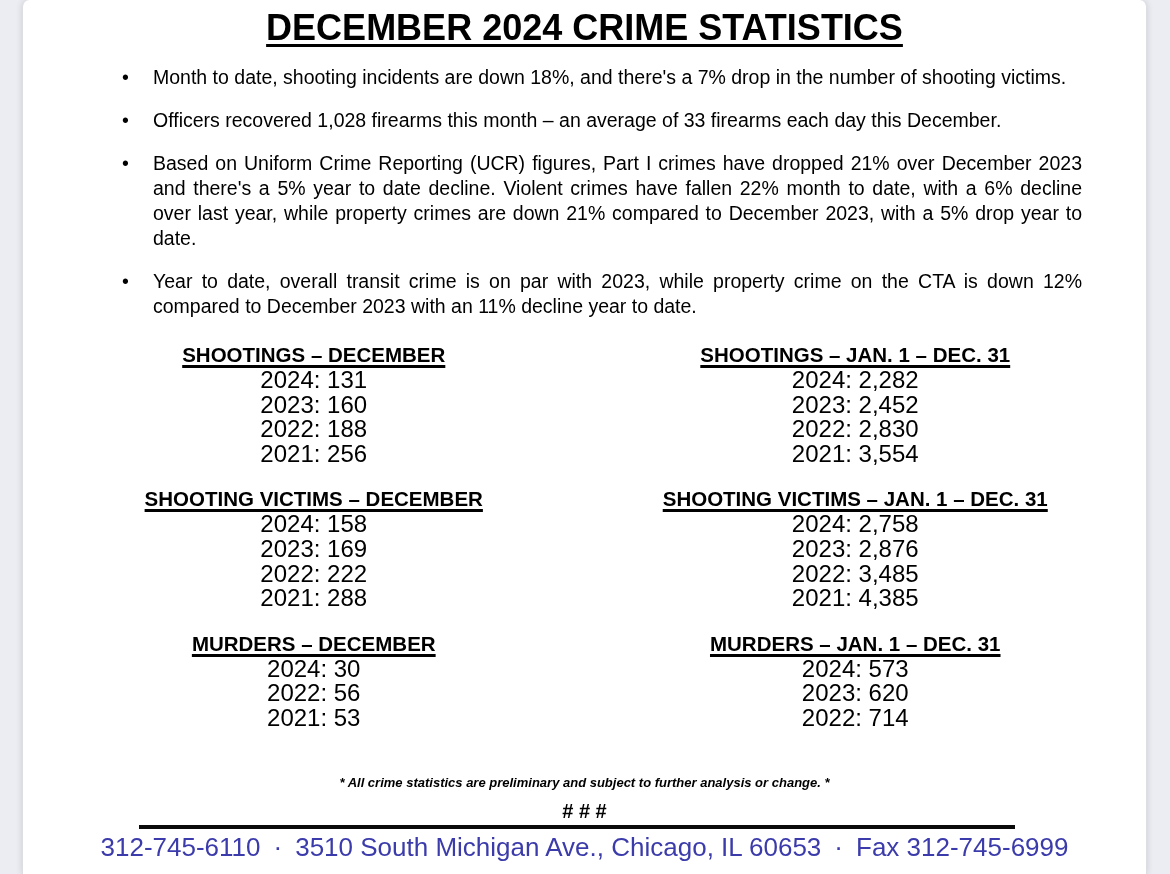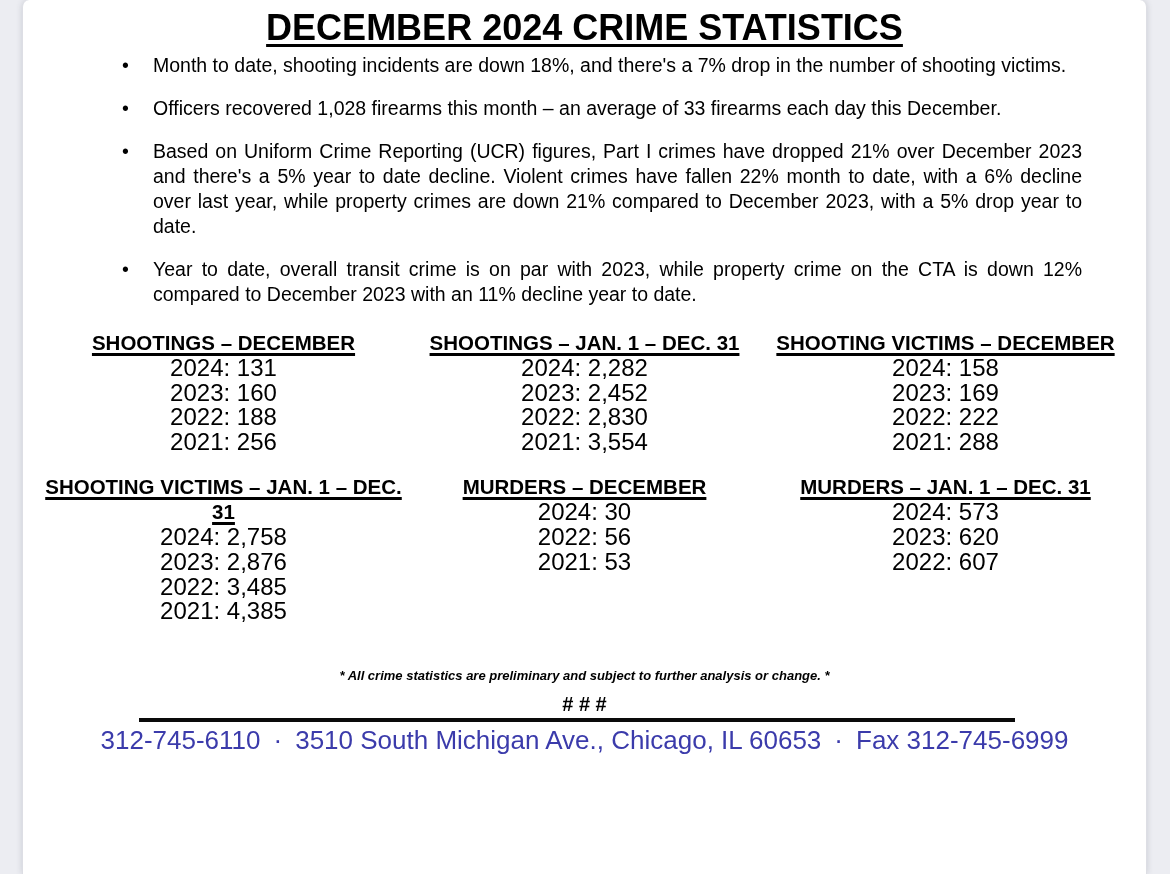--- a/index.html
+++ b/index.html
@@ -37,40 +37,40 @@
     text-decoration: underline;
     text-decoration-thickness: 3px;
     text-underline-offset: 4px;
   }
   .u-med {
     text-decoration: underline;
     text-decoration-thickness: 2.5px;
     text-underline-offset: 3px;
   }
   ul.bullets {
-    margin: 8px 0 0 0;
+    margin: 20px 0 0 0;
     padding: 0 64px 0 130px;
   }
   ul.bullets li {
     list-style: none;
     position: relative;
     font-size: 19.5px;
     line-height: 25px;
     text-align: justify;
     margin-bottom: 18px;
   }
   ul.bullets li::before {
     content: "\2022";
     position: absolute;
     left: -31px;
     top: 0;
   }
   .stats {
     display: grid;
-    grid-template-columns: 1fr 1fr 1fr;
+    grid-template-columns: 1fr 1fr;
     padding: 0 20px;
     margin-top: 23px;
   }
   .stat-section {
     text-align: center;
     margin-bottom: 20px;
   }
   .stat-section h3 {
     margin: 0 0 1px 0;
     font-size: 20.5px;
@@ -166,21 +166,21 @@
       <h3><span class="u-med">MURDERS – DECEMBER</span></h3>
       <div class="stat-row">2024: 30</div>
       <div class="stat-row">2022: 56</div>
       <div class="stat-row">2021: 53</div>
     </div>
 
     <div class="stat-section">
       <h3><span class="u-med">MURDERS – JAN. 1 – DEC. 31</span></h3>
       <div class="stat-row">2024: 573</div>
       <div class="stat-row">2023: 620</div>
-      <div class="stat-row">2022: 607</div>
+      <div class="stat-row">2022: 714</div>
     </div>
 
   </div>
 
   <div class="disclaimer">* All crime statistics are preliminary and subject to further analysis or change. *</div>
 
   <div class="end-marker"># # #</div>
 
   <div class="footer-rule"></div>
 

